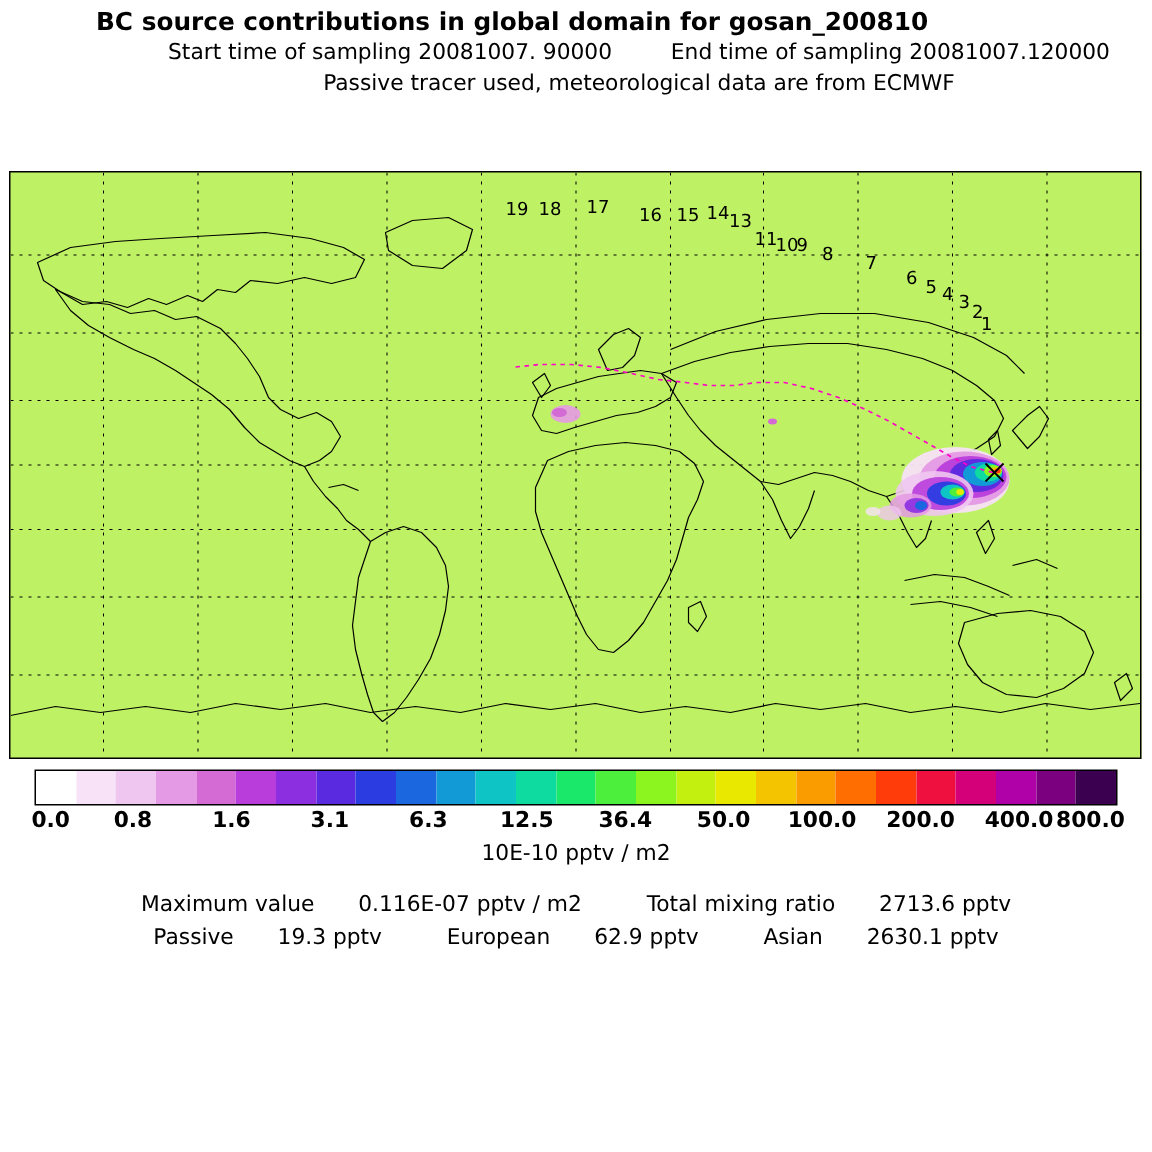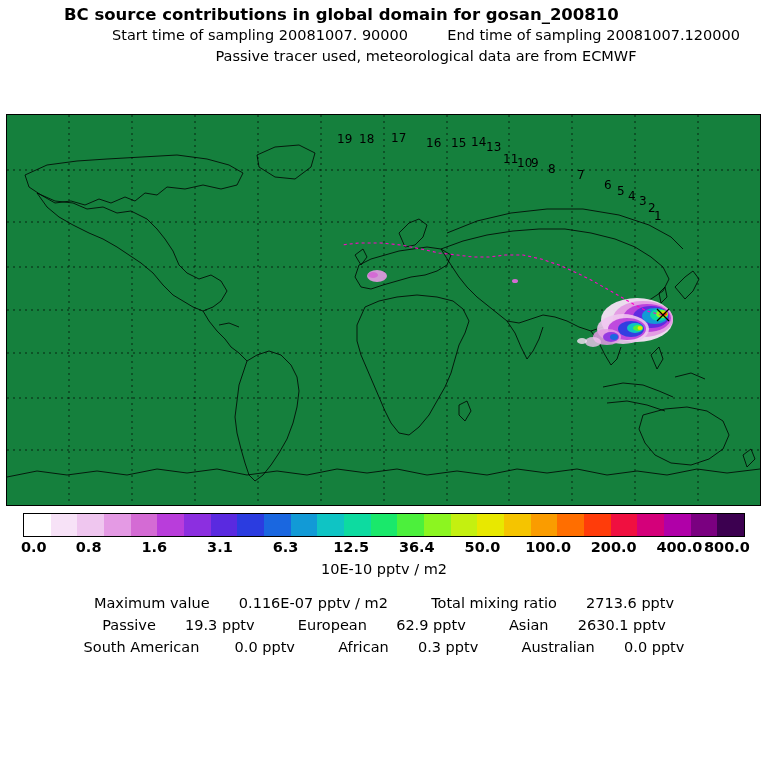--- a/index.html
+++ b/index.html
@@ -44,21 +44,21 @@
 
   
   .map-wrap {
     position: absolute;
     left: 6px;
     top: 114px;
     width: 755px;
     height: 392px;
     border: 1px solid #000;
     box-sizing: border-box;
-    background: #15803d;
+    background: #bef264;
     overflow: hidden;
   }
   .map-svg { display: block; }
 
   
   .cbar-wrap {
     position: absolute;
     left: 23px;
     top: 513px;
     width: 722px;
@@ -347,28 +347,15 @@
       <span>19.3 pptv</span>
       <span class="sp2"></span>
       <span>European</span>
       <span class="sp1"></span>
       <span>62.9 pptv</span>
       <span class="sp2"></span>
       <span>Asian</span>
       <span class="sp1"></span>
       <span>2630.1 pptv</span>
     </div>
-    <div class="row">
-      <span>South American</span>
-      <span class="sp3"></span>
-      <span>0.0 pptv</span>
-      <span class="sp2"></span>
-      <span>African</span>
-      <span class="sp1"></span>
-      <span>0.3 pptv</span>
-      <span class="sp2"></span>
-      <span>Australian</span>
-      <span class="sp1"></span>
-      <span>0.0 pptv</span>
-    </div>
   </div>
 
 </div>
 
 </body></html>

